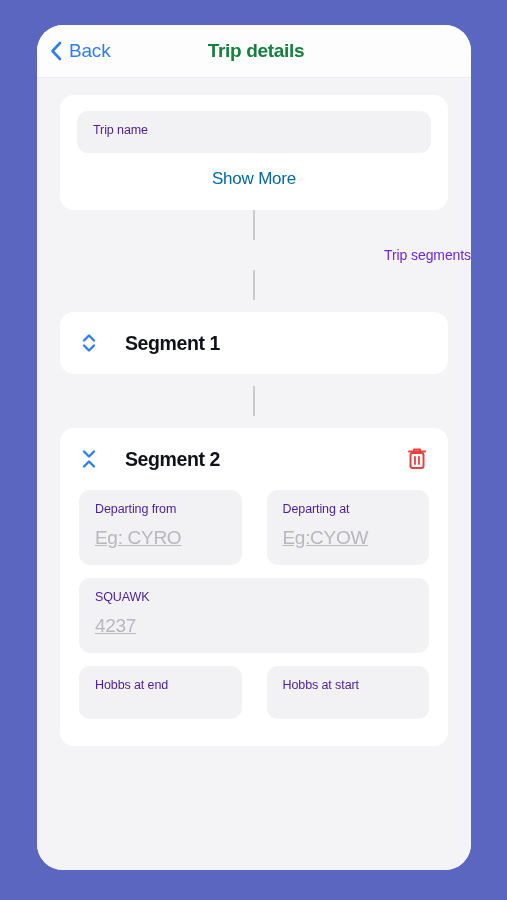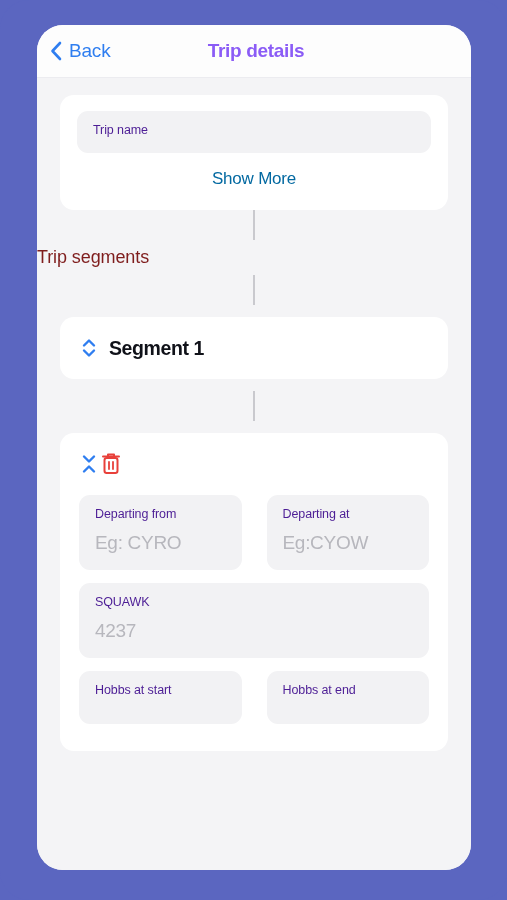--- a/index.html
+++ b/index.html
@@ -64,21 +64,21 @@
     color: #2f7ef0;
     font-size: 19px;
     letter-spacing: -0.2px;
   }
   .nav-title {
     position: absolute;
     left: 4px; right: 0;
     text-align: center;
     font-size: 19px;
     font-weight: bold;
-    color: #8b5cf6;
+    color: #15803d;
     letter-spacing: -0.3px;
   }
 
   
   .content {
     position: absolute;
     top: 53px;
     left: 0;
     width: 434px;
     bottom: 0;
@@ -111,41 +111,42 @@
     margin-top: 11px;
     font-size: 19px;
     color: #111319;
     letter-spacing: -0.3px;
   }
   .field-placeholder {
     margin-top: 11px;
     font-size: 19px;
     color: #b7b7bd;
     letter-spacing: -0.3px;
+    text-decoration: underline;
   }
   .show-more {
     text-align: center;
     color: #0369a1;
     font-size: 17px;
     padding: 16px 0 13px 0;
     cursor: pointer;
     letter-spacing: -0.2px;
   }
 
   
   .connector {
     width: 1.5px;
     height: 30px;
     background: #c9c9ce;
     margin: 0 auto;
   }
   .segments-label {
-    text-align: left;
-    color: #7f1d1d;
-    font-size: 18px;
+    text-align: right;
+    color: #6d28d9;
+    font-size: 14px;
     padding: 7px 0;
     letter-spacing: -0.1px;
   }
 
   
   .segment-card {
     display: flex;
     align-items: center;
     padding: 0 19px;
     height: 62px;
@@ -157,21 +158,21 @@
     flex-direction: column;
     justify-content: center;
     align-items: center;
     cursor: pointer;
     flex: none;
   }
   .seg-title {
     font-size: 19.5px;
     font-weight: bold;
     color: #101219;
-    margin-left: 10px;
+    margin-left: 26px;
     letter-spacing: -0.4px;
     flex: 1;
   }
   .trash-btn {
     width: 24px;
     height: 26px;
     cursor: pointer;
     flex: none;
   }
 
@@ -238,20 +239,21 @@
       <div class="connector" style="margin-top:12px;"></div>
 
       <div class="card seg-card-open" style="margin-top:12px;">
         <div class="segment-card">
           <span class="seg-toggle">
             <svg width="18" height="24" viewBox="0 0 18 24">
               <polyline points="4,4.5 9,9.5 14,4.5" fill="none" stroke="#2f7ef0" stroke-width="2.4" stroke-linecap="round" stroke-linejoin="round"></polyline>
               <polyline points="4,19.5 9,14.5 14,19.5" fill="none" stroke="#2f7ef0" stroke-width="2.4" stroke-linecap="round" stroke-linejoin="round"></polyline>
             </svg>
           </span>
+          <span class="seg-title">Segment 2</span>
           <span class="trash-btn">
             <svg width="24" height="26" viewBox="0 0 24 26">
               <line x1="4" y1="5.5" x2="20" y2="5.5" stroke="#e8403a" stroke-width="2" stroke-linecap="round"></line>
               <path d="M9 5.5 V3.5 H15 V5.5" fill="none" stroke="#e8403a" stroke-width="2" stroke-linejoin="round"></path>
               <rect x="5.5" y="7" width="13" height="15" rx="2.2" fill="none" stroke="#e8403a" stroke-width="2"></rect>
               <line x1="10" y1="11" x2="10" y2="18" stroke="#e8403a" stroke-width="1.8" stroke-linecap="round"></line>
               <line x1="14" y1="11" x2="14" y2="18" stroke="#e8403a" stroke-width="1.8" stroke-linecap="round"></line>
             </svg>
           </span>
         </div>
@@ -270,25 +272,25 @@
 
           <div class="row">
             <div class="field field-sm">
               <div class="field-label">SQUAWK</div>
               <div class="field-placeholder">4237</div>
             </div>
           </div>
 
           <div class="row">
             <div class="field field-sm">
+              <div class="field-label">Hobbs at end</div>
+              <div class="field-placeholder"></div>
+            </div>
+            <div class="field field-sm">
               <div class="field-label">Hobbs at start</div>
-              <div class="field-placeholder"></div>
-            </div>
-            <div class="field field-sm">
-              <div class="field-label">Hobbs at end</div>
               <div class="field-placeholder"></div>
             </div>
           </div>
         </div>
       </div>
 
     </div>
   </div>
 </div>
 

